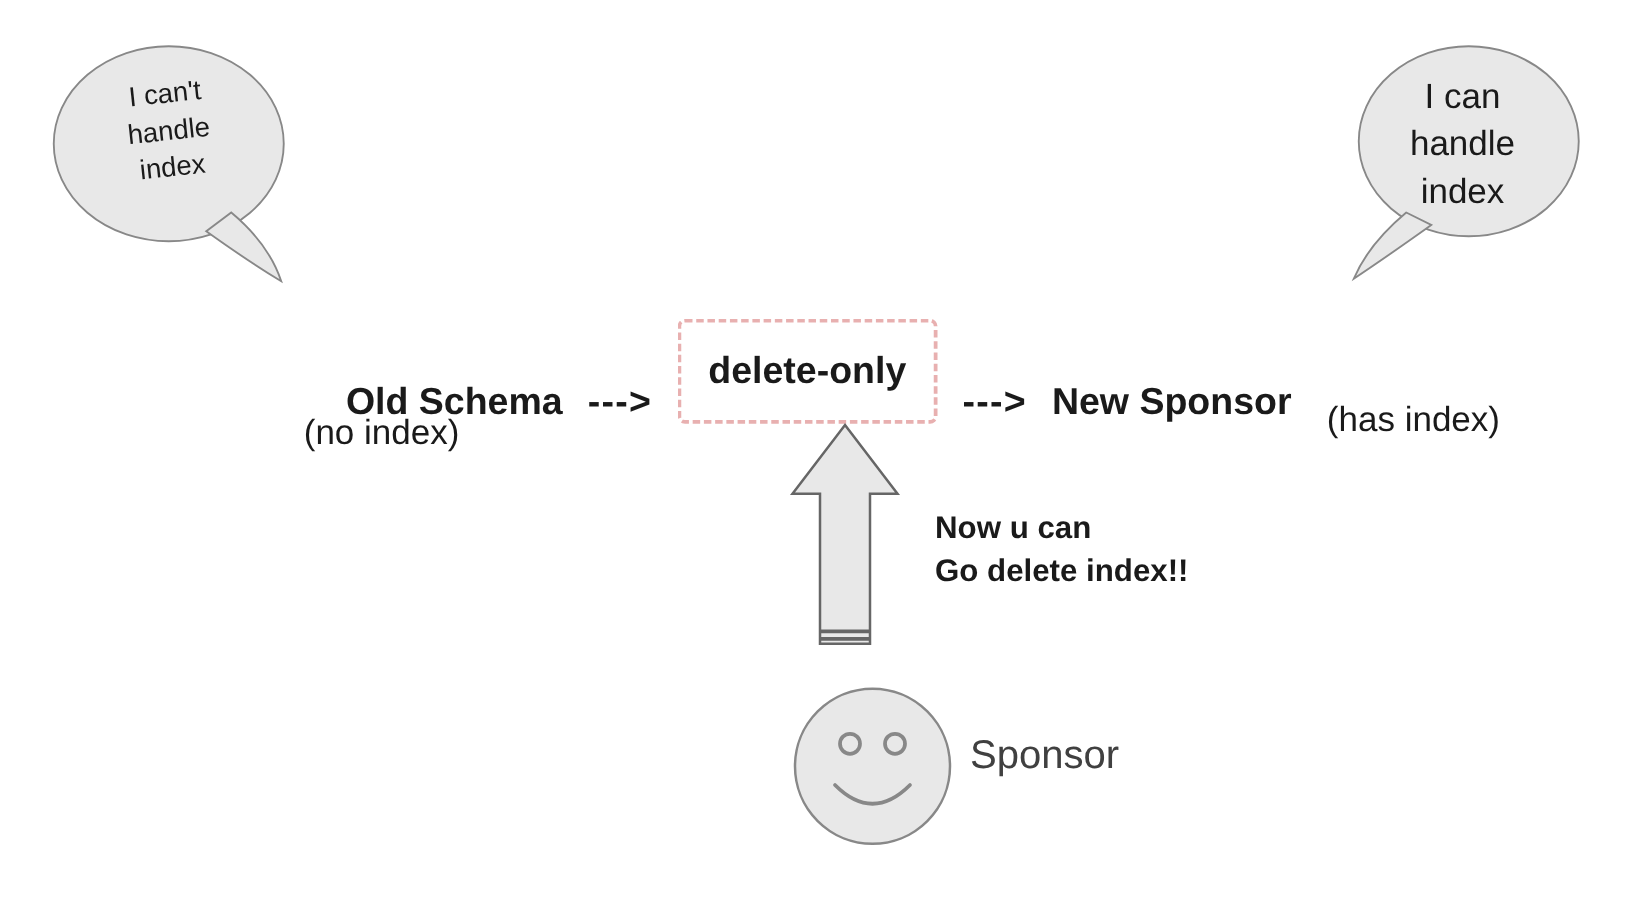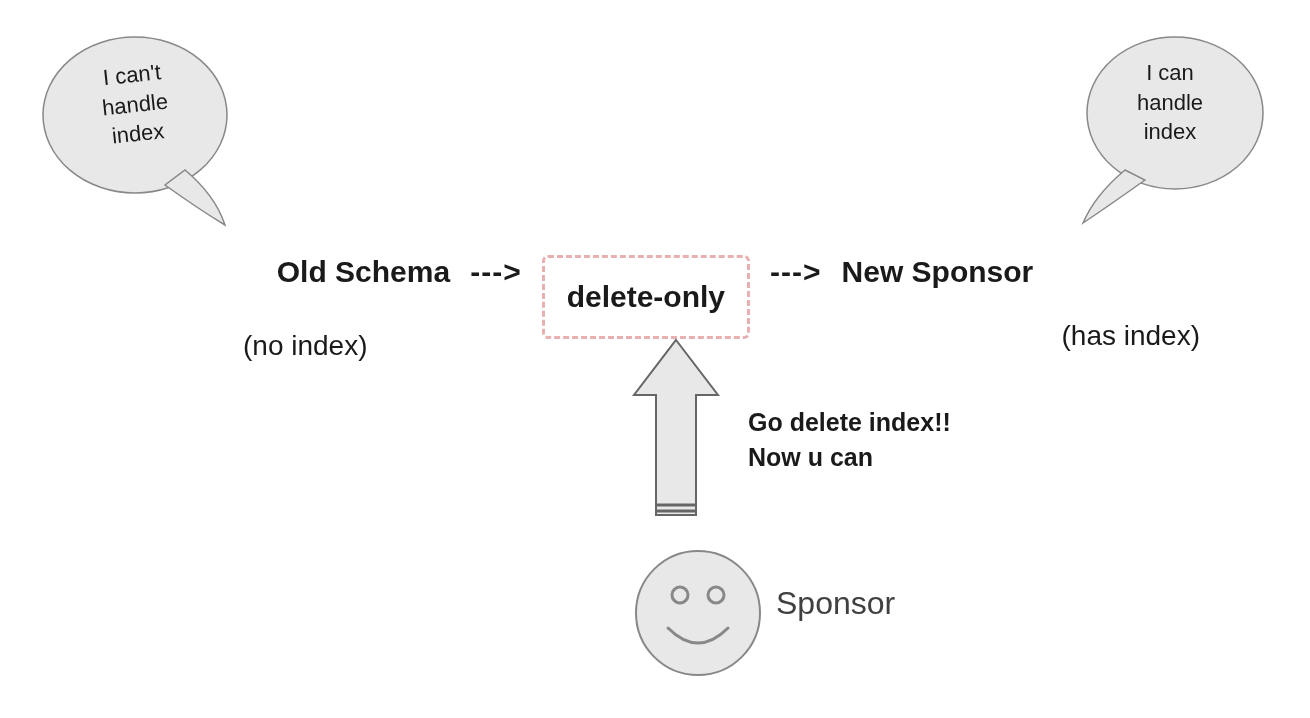--- a/index.html
+++ b/index.html
@@ -14,21 +14,21 @@
       font-family: -apple-system, BlinkMacSystemFont, "Segoe UI", Arial, sans-serif;
       position: relative;
       overflow: hidden;
     }
     .flow-row {
       position: absolute;
       top: 255px;
       left: 0;
       right: 0;
       display: flex;
-      align-items: flex-start;
+      align-items: flex-end;
       justify-content: center;
       gap: 20px;
       font-size: 30px;
       font-weight: 700;
       color: #1a1a1a;
     }
     .flow-arrow {
       font-size: 30px;
       font-weight: 700;
       letter-spacing: 1px;
@@ -92,21 +92,21 @@
 <div style="position:absolute; left:60px; top:60px; width:150px; text-align:center; font-size:22px; line-height:1.35; color:#1a1a1a; transform:rotate(-6deg);">
   <span style="white-space:pre-line;">I can't
 handle
 index</span>
 </div>
 
 <svg style="position:absolute; right:35px; top:25px;" width="210" height="205" viewBox="0 0 210 205">
   <ellipse cx="110" cy="88" rx="88" ry="76" fill="#e8e8e8" stroke="#888" stroke-width="1.5"></ellipse>
   <path d="M 60 145 Q 30 170 18 198 Q 45 180 80 155 Z" fill="#e8e8e8" stroke="#888" stroke-width="1.5"></path>
 </svg>
-<div style="position:absolute; right:70px; top:58px; width:140px; text-align:center; font-size:22px; line-height:1.35; color:#1a1a1a;">
+<div style="position:absolute; right:70px; top:58px; width:140px; text-align:center; font-size:28px; line-height:1.35; color:#1a1a1a;">
   <span style="white-space:pre-line;">I can
 handle
 index</span>
 </div>
 
 <div class="flow-row">
   <span>Old Schema</span>
   <span class="flow-arrow">---&gt;</span>
   <span class="delete-only-box">delete-only</span>
   <span class="flow-arrow">---&gt;</span>
@@ -116,22 +116,22 @@
 <div class="subtext subtext-left">(no index)</div>
 <div class="subtext subtext-right">(has index)</div>
 
 <svg class="up-arrow" width="100" height="200" viewBox="0 0 100 200">
   <path d="M 50 5 L 92 60 L 70 60 L 70 180 L 30 180 L 30 60 L 8 60 Z" fill="#e8e8e8" stroke="#666" stroke-width="2"></path>
   <line x1="30" y1="170" x2="70" y2="170" stroke="#666" stroke-width="3"></line>
   <line x1="30" y1="176" x2="70" y2="176" stroke="#666" stroke-width="3"></line>
 </svg>
 
 <div class="sponsor-msg">
+  <div>Now u can</div>
   <div>Go delete index!!</div>
-  <div>Now u can</div>
 </div>
 
 <svg class="smiley" width="140" height="140" viewBox="0 0 140 140">
   <circle cx="70" cy="70" r="62" fill="#e8e8e8" stroke="#888" stroke-width="2"></circle>
   <circle cx="52" cy="52" r="8" fill="none" stroke="#888" stroke-width="3"></circle>
   <circle cx="88" cy="52" r="8" fill="none" stroke="#888" stroke-width="3"></circle>
   <path d="M 40 85 Q 70 115 100 85" fill="none" stroke="#888" stroke-width="3" stroke-linecap="round"></path>
 </svg>
 
 <div class="sponsor-label">Sponsor</div>

